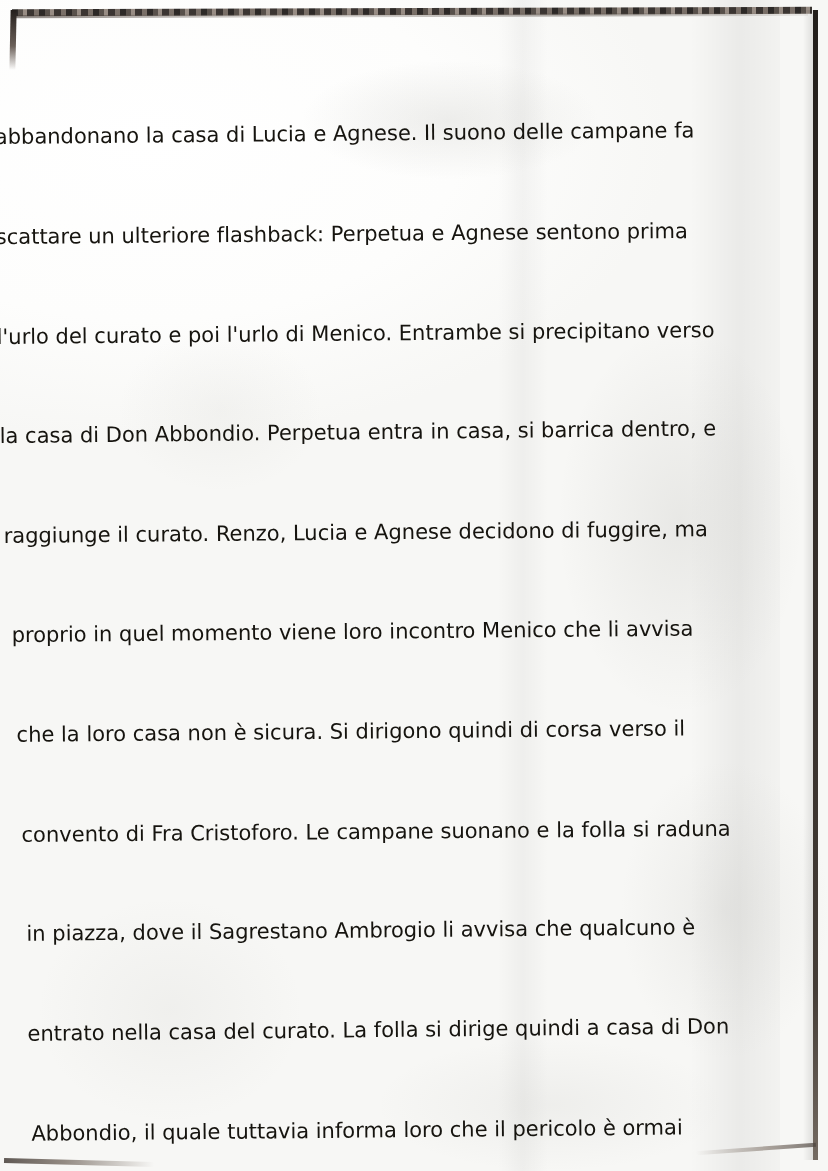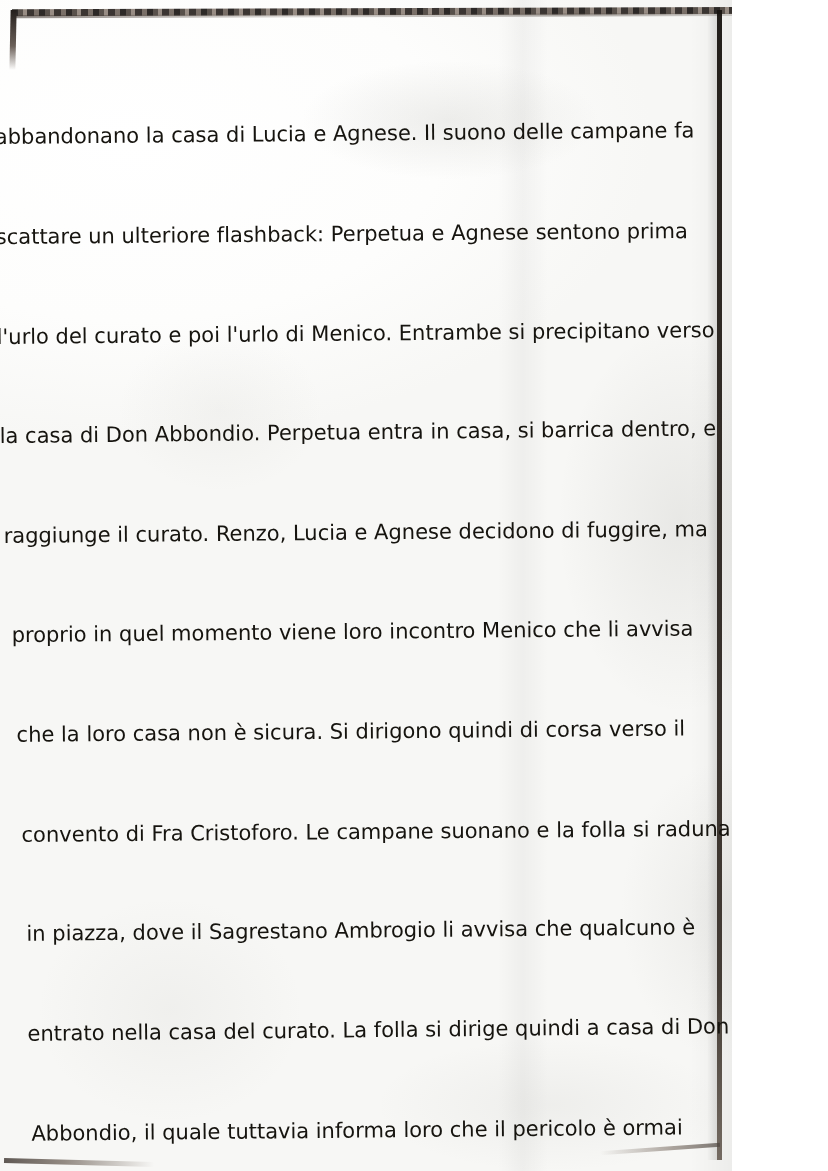--- a/index.html
+++ b/index.html
@@ -4,21 +4,21 @@
 <title>Scanned page</title>
 <style>
   html, body {
     margin: 0;
     padding: 0;
     background: #ffffff;
   }
 
   #page {
     position: relative;
-    width: 732px;
+    width: 828px;
     height: 1171px;
     overflow: hidden;
     background: #ffffff;
     font-family: "DejaVu Sans", "Liberation Sans", sans-serif;
   }
 
   
   .paper {
     position: absolute;
     inset: 0;

